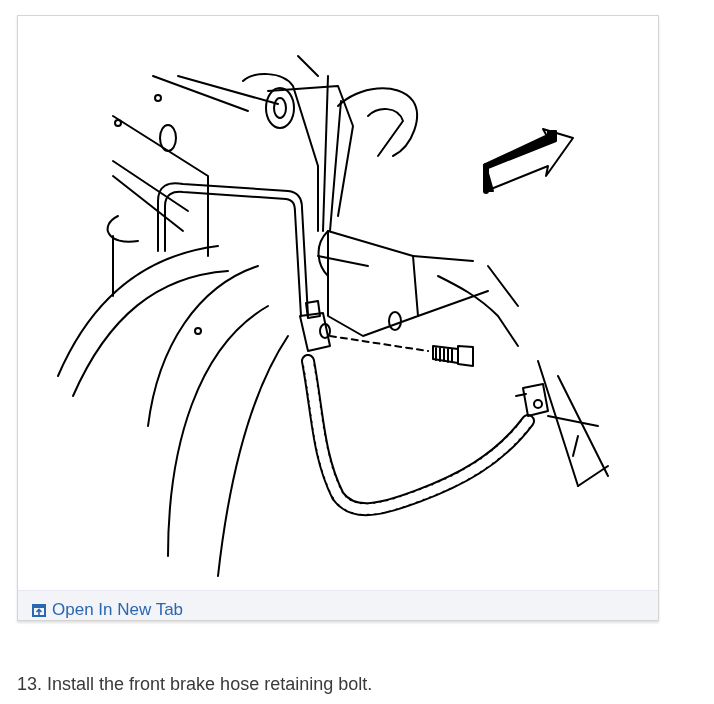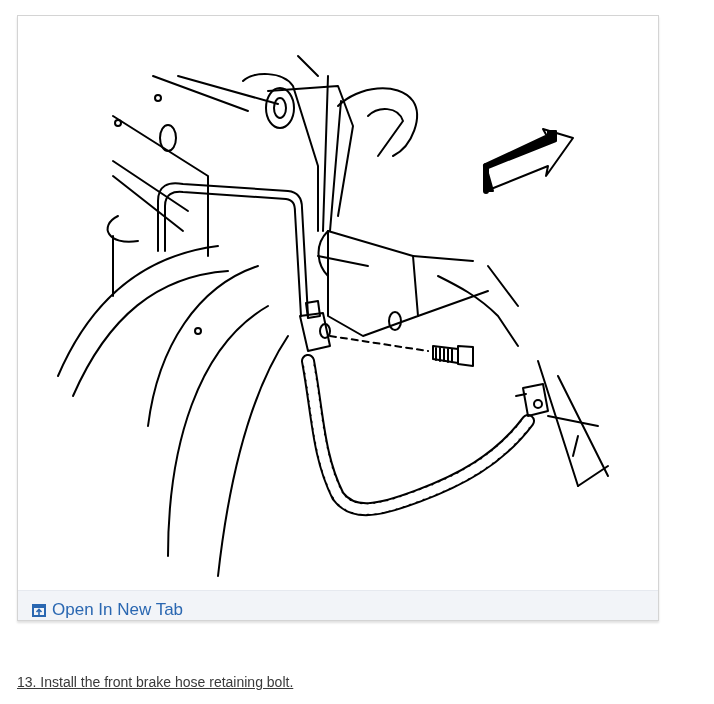--- a/index.html
+++ b/index.html
@@ -12,23 +12,22 @@
     .figure-image { position: absolute; left: 0; top: 0; width: 640px; height: 574px; }
     .figure-footer {
       position: absolute; left: 0; bottom: 0; width: 640px; height: 30px;
       background: #f2f4f8; border-top: 1px solid #e6e9ef;
       display: flex; align-items: flex-end; justify-content: space-between;
       box-sizing: border-box; padding: 8px 8px 0 14px;
     }
     .footer-link { display: flex; align-items: center; color: #2a67b1; font-size: 17px; cursor: pointer; text-decoration: none; }
     .footer-link svg { margin-right: 6px; }
     .step-text {
-      position: absolute; left: 17px; top: 674px; font-size: 14px; color: #3a3a3a;
+      position: absolute; left: 17px; top: 674px; font-size: 18px; color: #3a3a3a;
       font-family: "Liberation Sans", sans-serif;
-      text-decoration: underline;
     }
   </style>
 </head>
 <body>
 
 <div class="figure-card">
   <svg class="figure-image" viewBox="0 0 640 574" xmlns="http://www.w3.org/2000/svg" fill="none" stroke="#000" stroke-width="2" stroke-linecap="round" stroke-linejoin="round">
 
     <path d="M135 60 L230 95"></path>
     <path d="M160 60 L260 88"></path>

